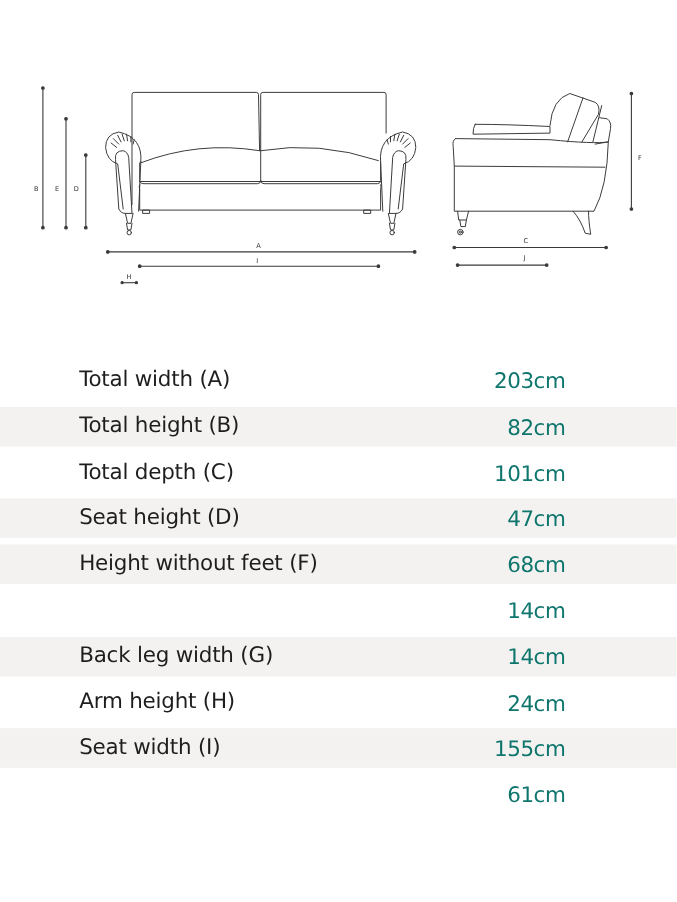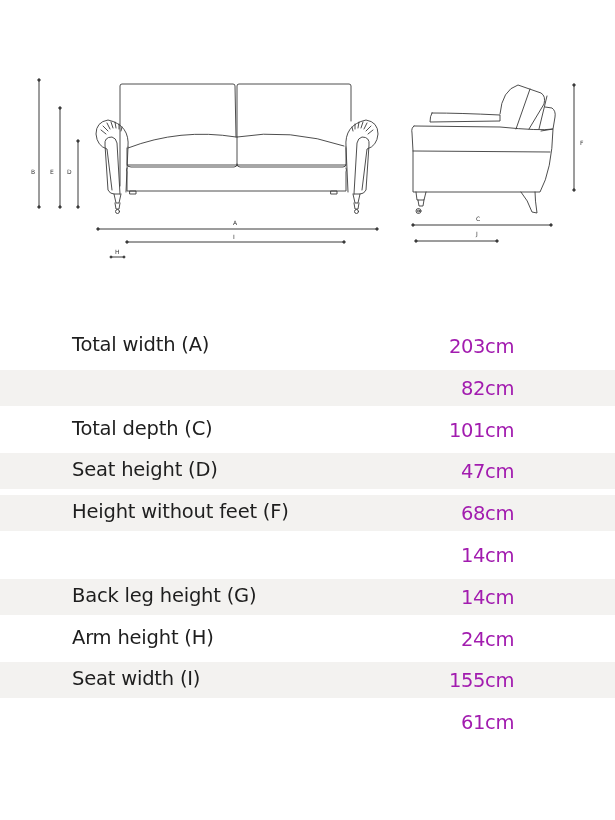--- a/index.html
+++ b/index.html
@@ -62,21 +62,21 @@
       color: #1e1e1e;
       letter-spacing: -0.2px;
       white-space: nowrap;
     }
     .row .value {
       position: absolute;
       right: 101px;
       top: 10px;
       font-size: 19.5px;
       line-height: 26px;
-      color: #a21caf;
+      color: #0f766e;
       letter-spacing: -0.4px;
       text-align: right;
       white-space: nowrap;
     }
   </style>
 </head>
 <body>
 
 <div class="diagram">
   <svg width="615" height="300" viewBox="0 0 615 300" xmlns="http://www.w3.org/2000/svg">
@@ -190,20 +190,21 @@
 </div>
 
 <div class="table">
   <div class="row">
     <div class="band"></div>
     <span class="label">Total width (A)</span>
     <span class="value">203cm</span>
   </div>
   <div class="row alt">
     <div class="band"></div>
+    <span class="label">Total height (B)</span>
     <span class="value">82cm</span>
   </div>
   <div class="row">
     <div class="band"></div>
     <span class="label">Total depth (C)</span>
     <span class="value">101cm</span>
   </div>
   <div class="row alt">
     <div class="band"></div>
     <span class="label">Seat height (D)</span>
@@ -213,21 +214,21 @@
     <div class="band"></div>
     <span class="label">Height without feet (F)</span>
     <span class="value">68cm</span>
   </div>
   <div class="row">
     <div class="band"></div>
     <span class="value">14cm</span>
   </div>
   <div class="row alt">
     <div class="band"></div>
-    <span class="label">Back leg height (G)</span>
+    <span class="label">Back leg width (G)</span>
     <span class="value">14cm</span>
   </div>
   <div class="row">
     <div class="band"></div>
     <span class="label">Arm height (H)</span>
     <span class="value">24cm</span>
   </div>
   <div class="row alt">
     <div class="band"></div>
     <span class="label">Seat width (I)</span>

